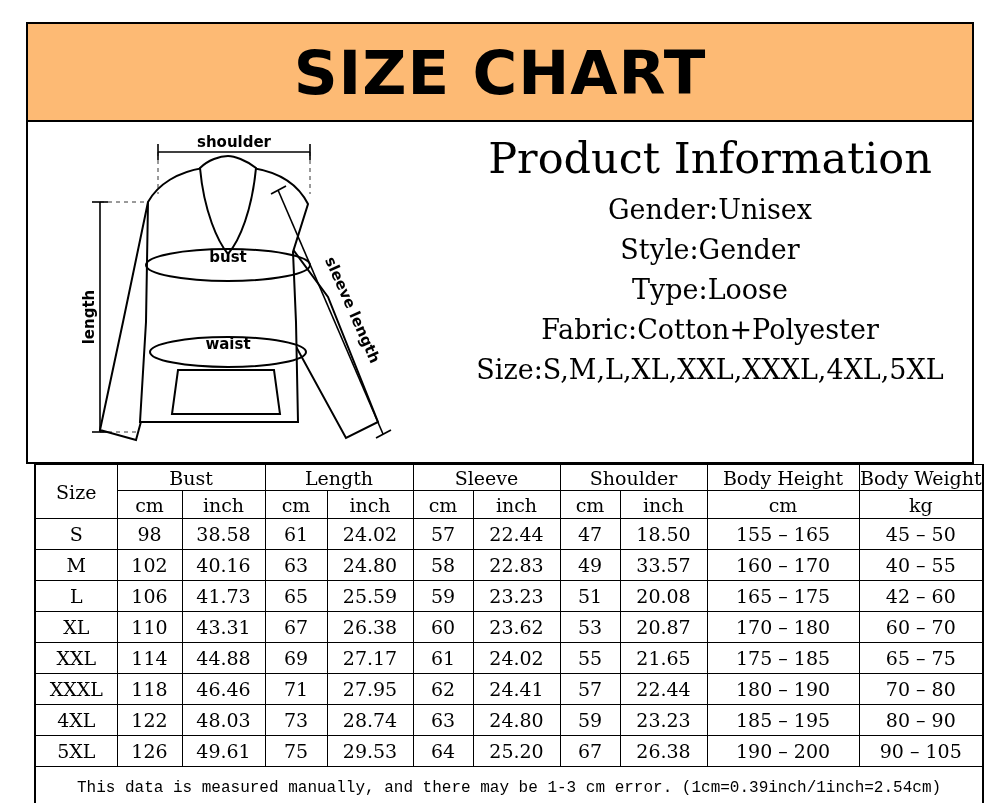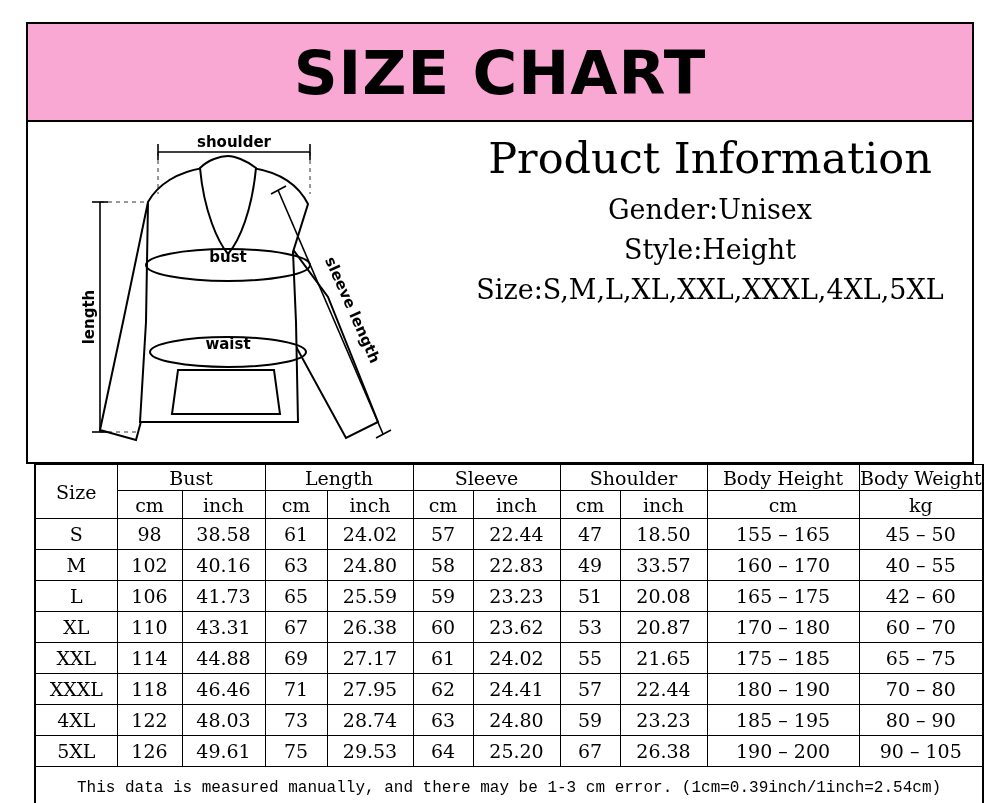--- a/index.html
+++ b/index.html
@@ -28,21 +28,21 @@
     position: absolute;
     left: 26px;
     top: 22px;
     width: 948px;
     height: 100px;
     border: 2px solid #000000;
     box-sizing: border-box;
     display: flex;
     align-items: center;
     justify-content: center;
-    background: #f9a8d4;
+    background: #fdba74;
   }
   .title-text {
     font-family: "DejaVu Sans", sans-serif;
     font-weight: bold;
     font-size: 61px;
     letter-spacing: 1px;
     line-height: 1;
   }
 
   
@@ -185,21 +185,23 @@
         <text class="dg-label" x="200" y="140" text-anchor="middle">bust</text>
         <text class="dg-label" x="200" y="227" text-anchor="middle">waist</text>
         <text class="dg-label" x="66" y="195" text-anchor="middle" transform="rotate(-90 66 195)">length</text>
         <text class="dg-label" x="320" y="190" text-anchor="middle" transform="rotate(66 320 190)">sleeve length</text>
       </svg>
     </div>
 
     <div class="info-block">
       <div class="info-title">Product Information</div>
       <div class="info-line">Gender:Unisex</div>
-      <div class="info-line">Style:Height</div>
+      <div class="info-line">Style:Gender</div>
+      <div class="info-line">Type:Loose</div>
+      <div class="info-line">Fabric:Cotton+Polyester</div>
       <div class="info-line">Size:S,M,L,XL,XXL,XXXL,4XL,5XL</div>
     </div>
 
   </div>
 
   <table class="size-table">
     <colgroup>
       <col style="width:82px">
       <col style="width:65px">
       <col style="width:83px">

